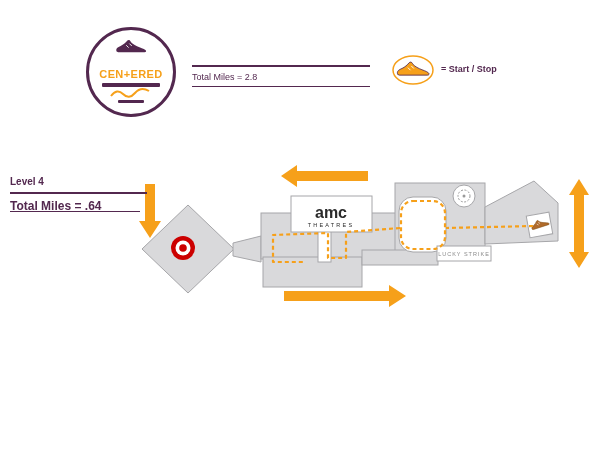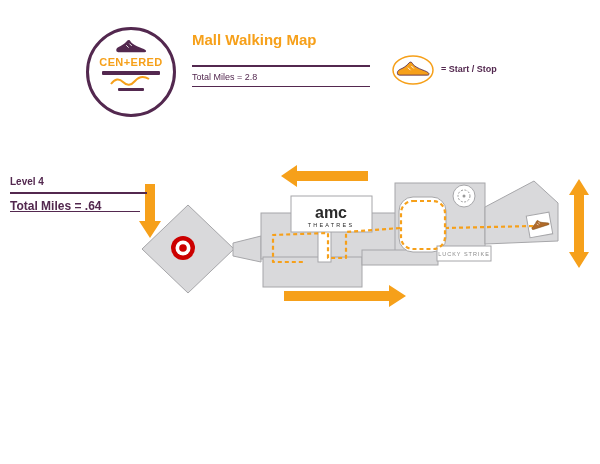--- a/index.html
+++ b/index.html
@@ -3,21 +3,21 @@
 <meta charset="utf-8">
 <style>
   *{margin:0;padding:0;box-sizing:border-box}
   html,body{width:600px;height:464px}
   body{position:relative;background:#ffffff;font-family:"Liberation Sans",sans-serif;overflow:hidden}
   .abs{position:absolute}
 
   
   .logo{left:86px;top:27px;width:90px;height:90px;border:3px solid #53284F;border-radius:50%;
         display:flex;flex-direction:column;align-items:center;background:#fff}
-  .logo-title{color:#F6A01A;font-weight:bold;font-size:11px;letter-spacing:.4px;margin-top:1px}
+  .logo-title{color:#F6A01A;font-weight:bold;font-size:11px;letter-spacing:.4px;margin-top:13px}
   .logo-bar{width:58px;height:4px;background:#53284F;margin-top:3px;border-radius:1px}
   .logo-bar2{width:26px;height:3px;background:#53284F;margin-top:1px;border-radius:1px}
 
   
   .hdr-title{left:192px;top:31px;font-size:15px;font-weight:bold;color:#F6A01A}
   .hdr-sub{left:192px;top:49px;font-size:13px;font-weight:bold;color:#53284F;letter-spacing:.6px}
   .hdr-line1{left:192px;top:65px;width:178px;height:2px;background:#53284F}
   .hdr-total{left:192px;top:72px;font-size:9px;font-weight:normal;color:#53284F}
   .hdr-line2{left:192px;top:86px;width:178px;height:1px;background:#53284F}
 
@@ -113,21 +113,20 @@
       <use href="#shoe-g" fill="#53284F"></use>
     </svg>
     <div class="logo-title">CEN+ERED</div>
     <div class="logo-bar"></div>
     <svg width="44" height="12" viewBox="0 0 44 12">
       <path d="M2 9 Q8 1 14 7 T 26 6 T 40 4" fill="none" stroke="#F6A01A" stroke-width="2"></path>
     </svg>
     <div class="logo-bar2"></div>
   </div>
 
-  <div class="abs hdr-title">Mall Walking Map</div>
   <div class="abs hdr-line1"></div>
   <div class="abs hdr-total">Total Miles = 2.8</div>
   <div class="abs hdr-line2"></div>
 
   <div class="abs legend-label">= Start / Stop</div>
 
   <div class="abs lvl-title">Level 4</div>
   <div class="abs lvl-line1"></div>
   <div class="abs lvl-total">Total Miles = .64</div>
   <div class="abs lvl-line2"></div>

